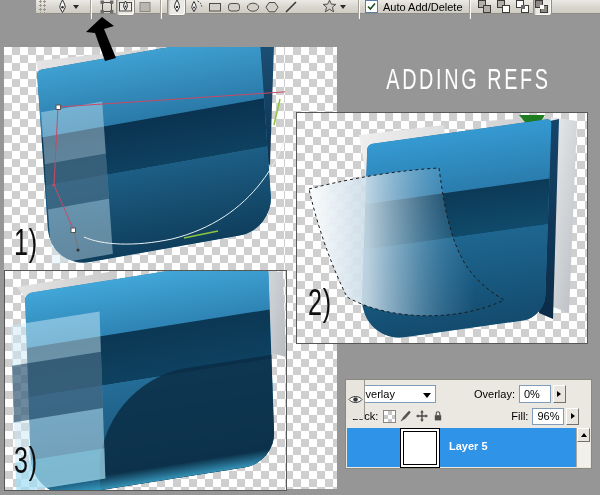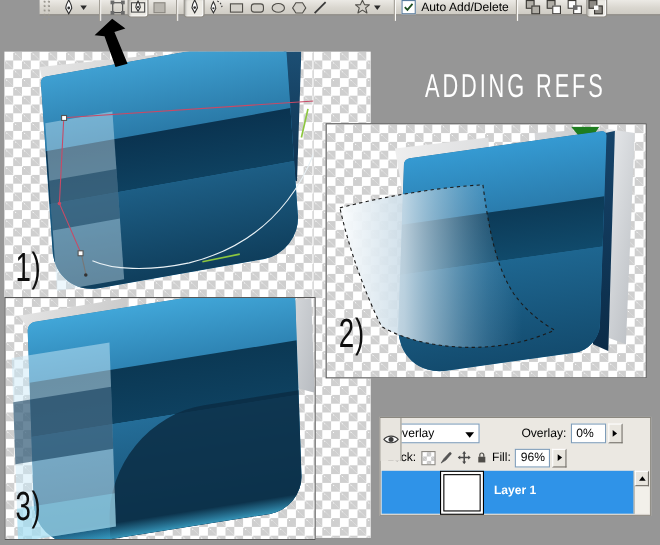--- a/index.html
+++ b/index.html
@@ -374,32 +374,32 @@
       <svg width="12" height="12" viewBox="0 0 12 12">
           <path d="M6 0 L7.8 2.4 H6.7 V5.3 H9.6 V4.2 L12 6 L9.6 7.8 V6.7 H6.7 V9.6 H7.8 L6 12 L4.2 9.6 H5.3 V6.7 H2.4 V7.8 L0 6 L2.4 4.2 V5.3 H5.3 V2.4 H4.2 Z" fill="#4a4a4a"></path>
         </svg>
     </span>
     <span class="lock-ico">
       <svg width="12" height="12" viewBox="0 0 12 12">
           <rect x="2.8" y="5.2" width="6.4" height="5.2" fill="#4f4d49"></rect>
           <path d="M4.2 5.2 V3.6 a1.8 1.8 0 0 1 3.6 0 V5.2" fill="none" stroke="#4f4d49" stroke-width="1.1"></path>
         </svg>
     </span>
-    <span style="">Fill:</span>
+    <span style="margin-left:64px;">Fill:</span>
     <div class="field" style="margin-left:4px;width:32px;height:17px;">
       <span>96%</span>
     </div>
     <div class="mini-btn" style="margin-left:2px;height:17px;">
       <span class="tri-right"></span>
     </div>
   </div>
 
   <div id="layer-row">
     <div id="thumb" class="checker-mini"></div>
-    <div id="layer-name">Layer 1</div>
+    <div id="layer-name">Layer 5</div>
   </div>
   <div id="eye-gutter">
     <svg width="15" height="11" viewBox="0 0 15 11">
       <path d="M1 5.5 C4 1.5 11 1.5 14 5.5 C11 9.5 4 9.5 1 5.5 Z" fill="#fafafa" stroke="#3a3a3a"></path>
       <circle cx="7.5" cy="5.5" r="2.3" fill="#3a3a3a"></circle>
     </svg>
   </div>
   <div id="lp-scroll">
     <div class="up">
       <span class="tri-up"></span>

